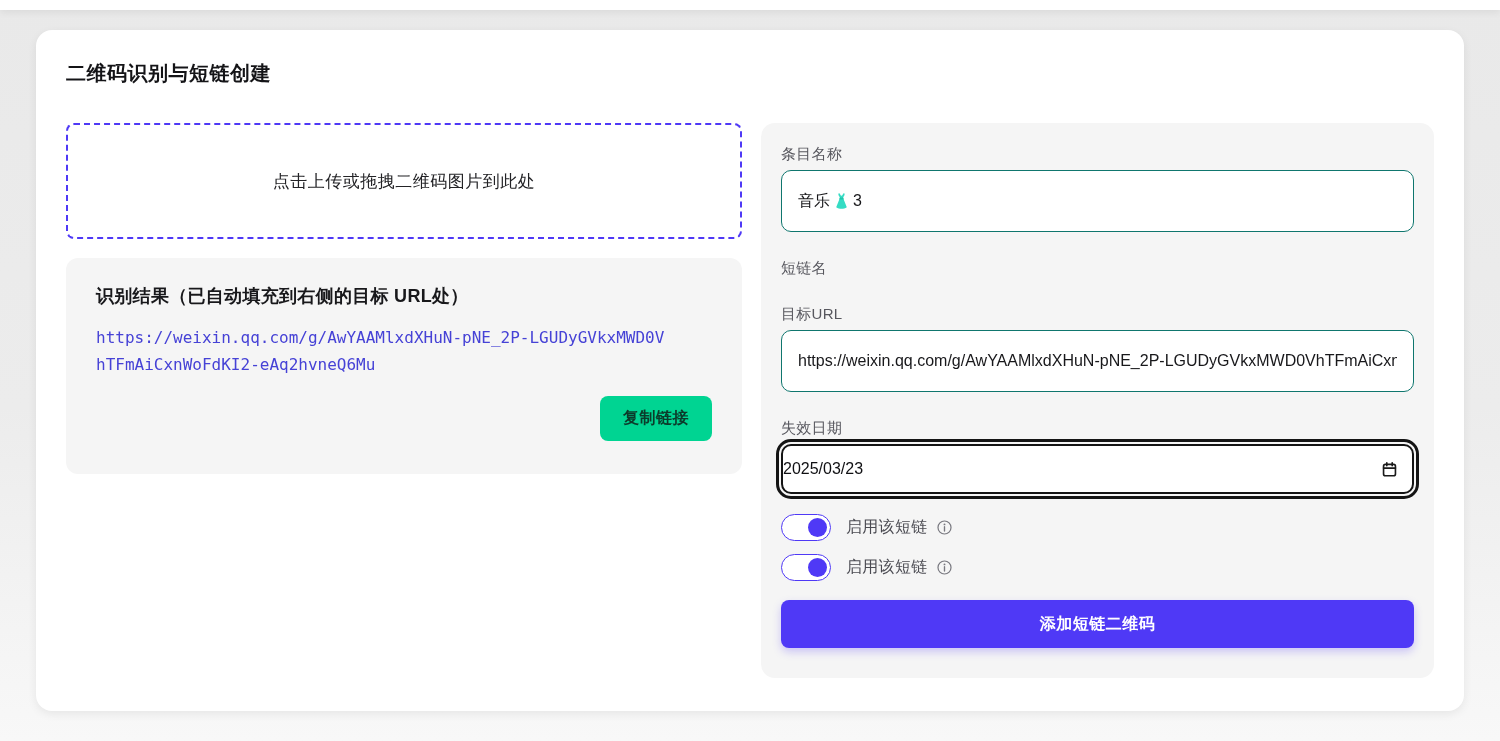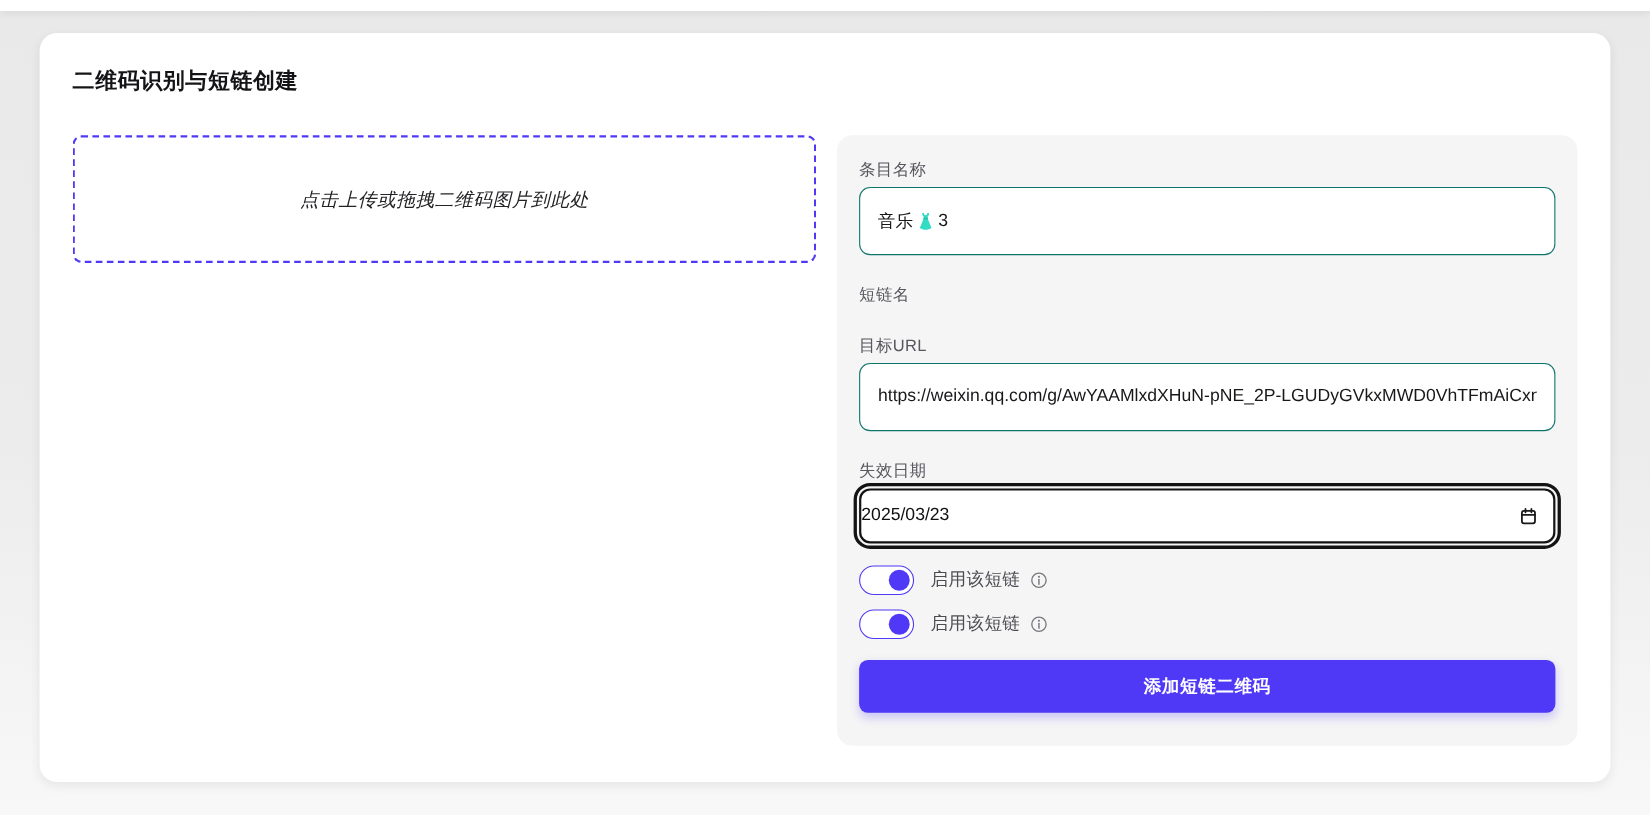--- a/index.html
+++ b/index.html
@@ -25,21 +25,21 @@
     margin-bottom:36px;
   }
   .columns { display:flex; gap:19px; }
   .col-left { width:676px; flex:none; }
   .col-right { flex:1; }
 
   
   .dropzone {
     height:116px; border:2px dashed #4f39f6; border-radius:8px;
     display:flex; align-items:center; justify-content:center;
-    background:#ffffff; cursor:pointer;font-style:italic;
+    background:#ffffff; cursor:pointer;
   }
   .dropzone-text { font-size:17px; color:#232326; letter-spacing:.5px; }
 
   
   .result-panel {
     margin-top:19px; height:216px; background:#f5f5f5; border-radius:12px;
     padding:26px 30px;
   }
   .result-heading { font-size:18px; font-weight:700; color:#18181b; letter-spacing:.3px; }
   .result-url {
@@ -111,20 +111,25 @@
   <h1 class="card-title">二维码识别与短链创建</h1>
 
   <div class="columns">
 
     <div class="col-left">
 
       <div class="dropzone">
         <span class="dropzone-text">点击上传或拖拽二维码图片到此处</span>
       </div>
 
+      <div class="result-panel">
+        <div class="result-heading">识别结果（已自动填充到右侧的目标 URL处）</div>
+        <div class="result-url">https://weixin.qq.com/g/AwYAAMlxdXHuN-pNE_2P-LGUDyGVkxMWD0VhTFmAiCxnWoFdKI2-eAq2hvneQ6Mu</div>
+        <button class="copy-btn">复制链接</button>
+      </div>
 
     </div>
 
     <div class="col-right">
       <div class="form-panel">
 
         <div class="field">
           <label class="field-label">条目名称</label>
           <div class="input-like">
             <span>音乐</span>

